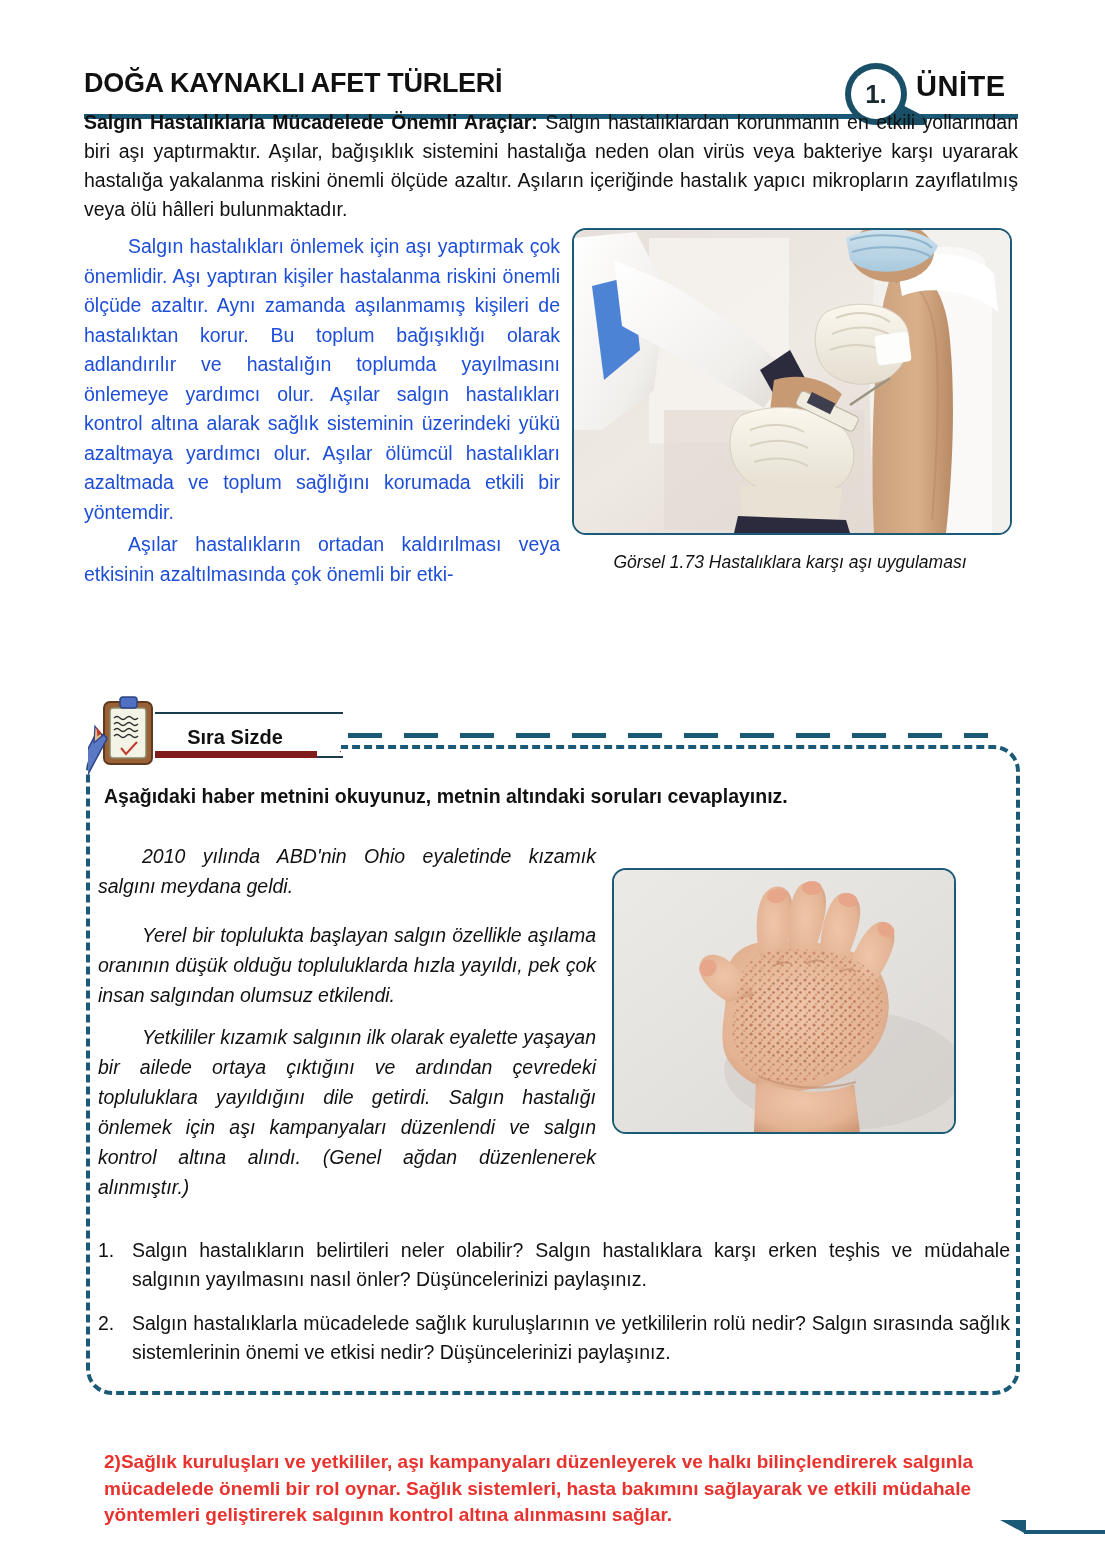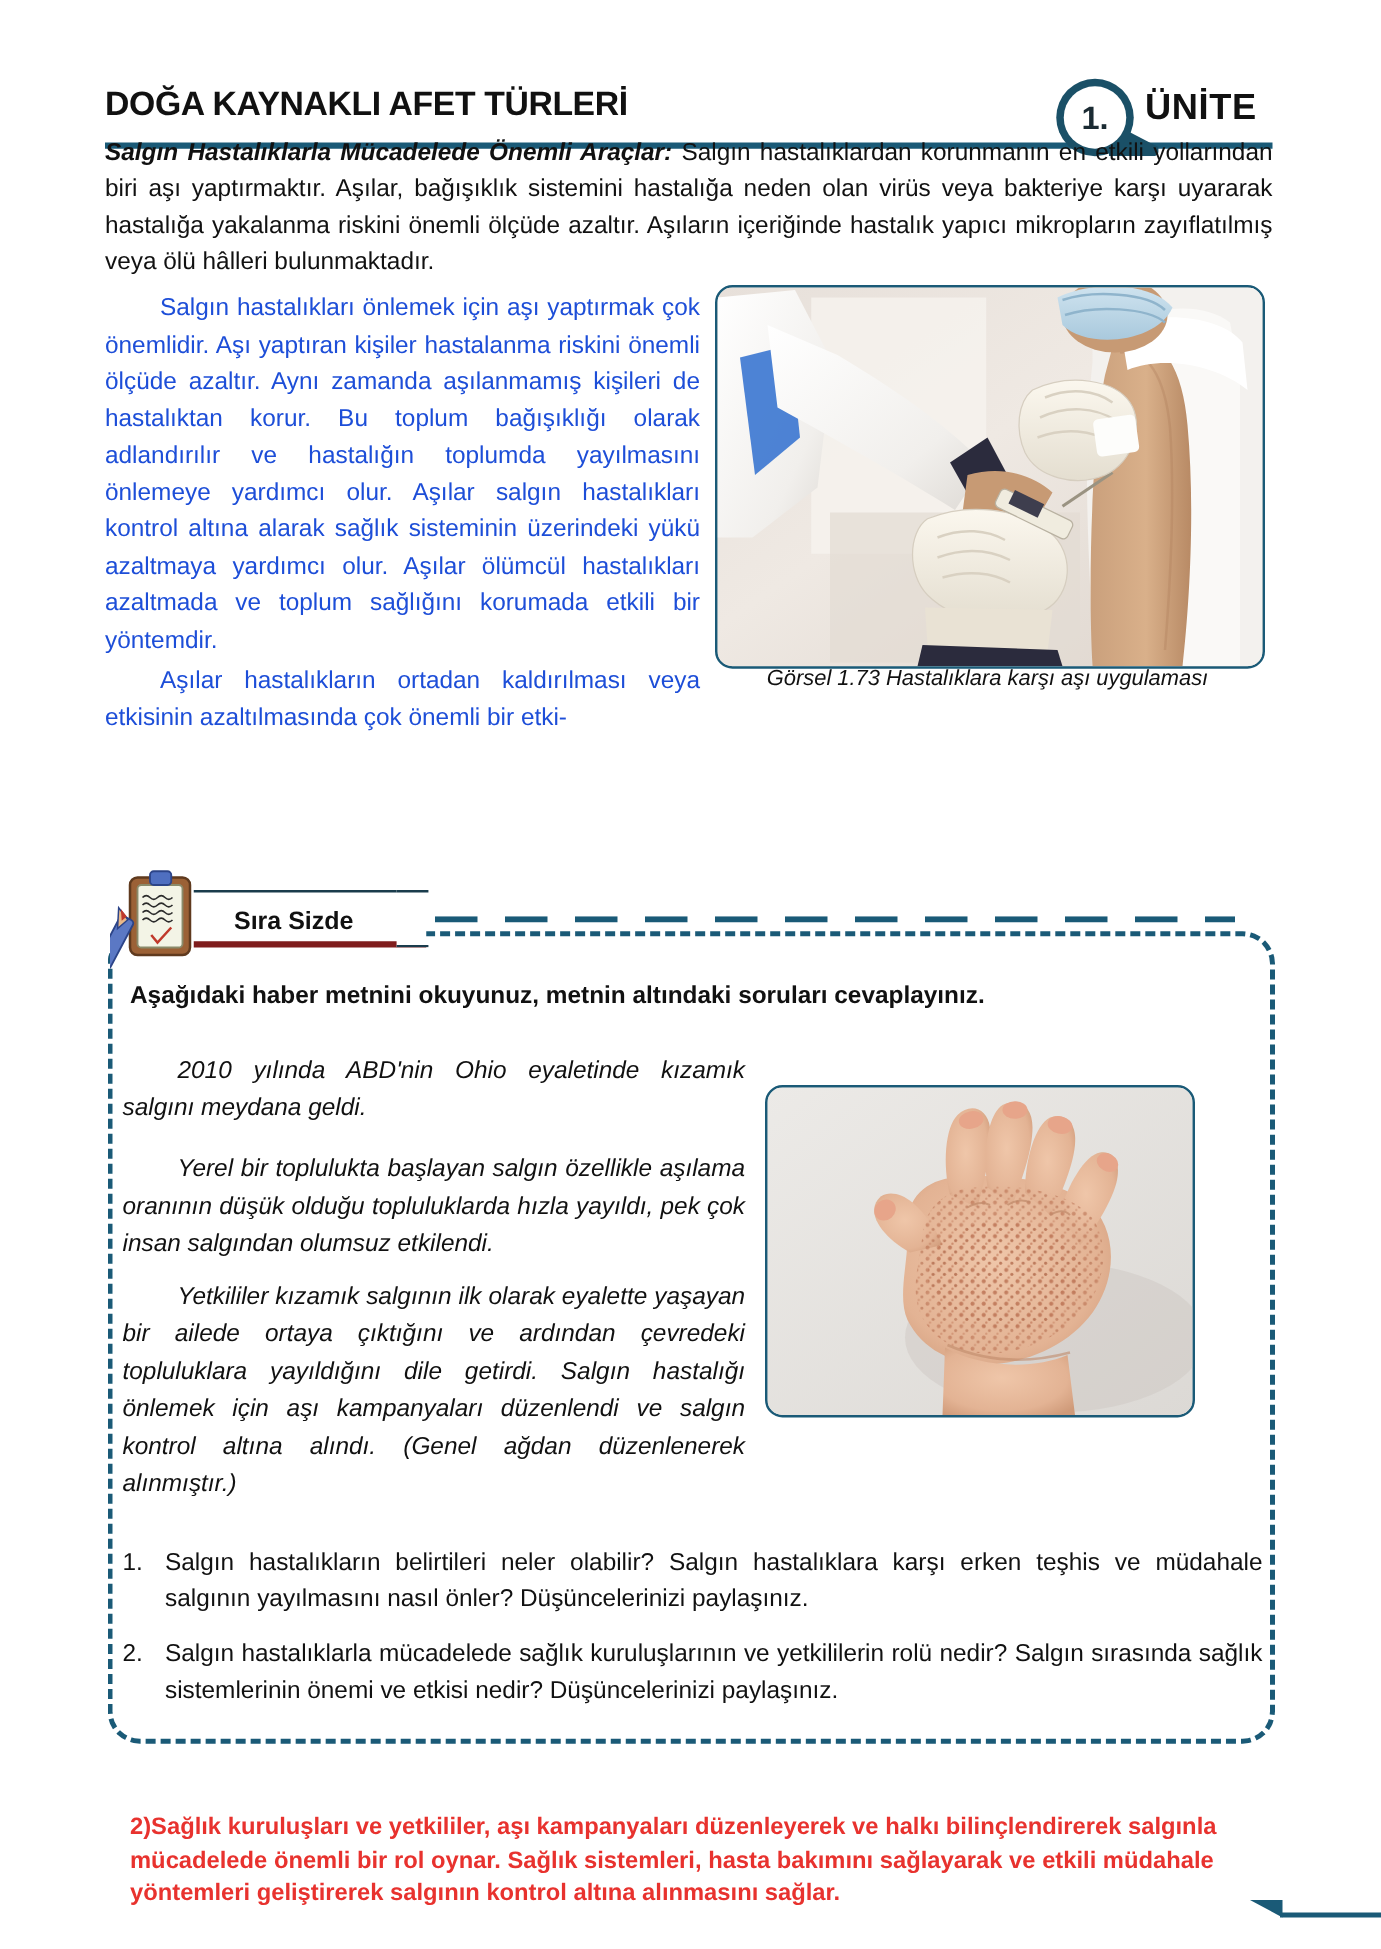--- a/index.html
+++ b/index.html
@@ -102,21 +102,21 @@
   .intro-para {
     position: absolute;
     left: 84px;
     top: 108px;
     width: 934px;
     font-size: 19.5px;
     line-height: 29px;
     text-align: justify;
     color: #111111;
   }
-  .intro-para b { font-weight: bold; font-style: italic; }
+  .intro-para b { font-weight: bold; }
 
   .col-para {
     position: absolute;
     left: 84px;
     width: 476px;
     font-size: 19.5px;
     line-height: 29.5px;
     text-align: justify;
     text-indent: 44px;
     color: #1d4ed8;
@@ -149,21 +149,21 @@
     width: 436px; height: 303px;
     border: 2px solid #1a5a77;
     border-radius: 14px;
     overflow: hidden;
     background: #efe9e4;
   }
   .figure1-svg { display:block; width: 100%; height: 100%; }
   .figure1-caption {
     position: absolute;
     left: 0;
-    top: 304px;
+    top: 324px;
     width: 436px;
     text-align: center;
     font-size: 17.5px;
     font-style: italic;
     color: #111111;
     white-space: nowrap;
   }
 
   
   .sira-box {
@@ -187,21 +187,21 @@
   }
 
   .sira-ribbon {
     position: absolute;
     left: 155px;
     top: 712px;
     width: 186px;
     height: 46px;
     background: #ffffff;
     border-top: 2px solid #1a3c4c;
-    border-bottom: 5px solid #7f1d1d;
+    border-bottom: 7px solid #7f1d1d;
     box-sizing: border-box;
   }
   .sira-ribbon-notch {
     position: absolute;
     right: -2px;
     top: -2px;
     width: 26px;
     height: 46px;
     background: #ffffff;
     border-top: 2px solid #1a3c4c;

